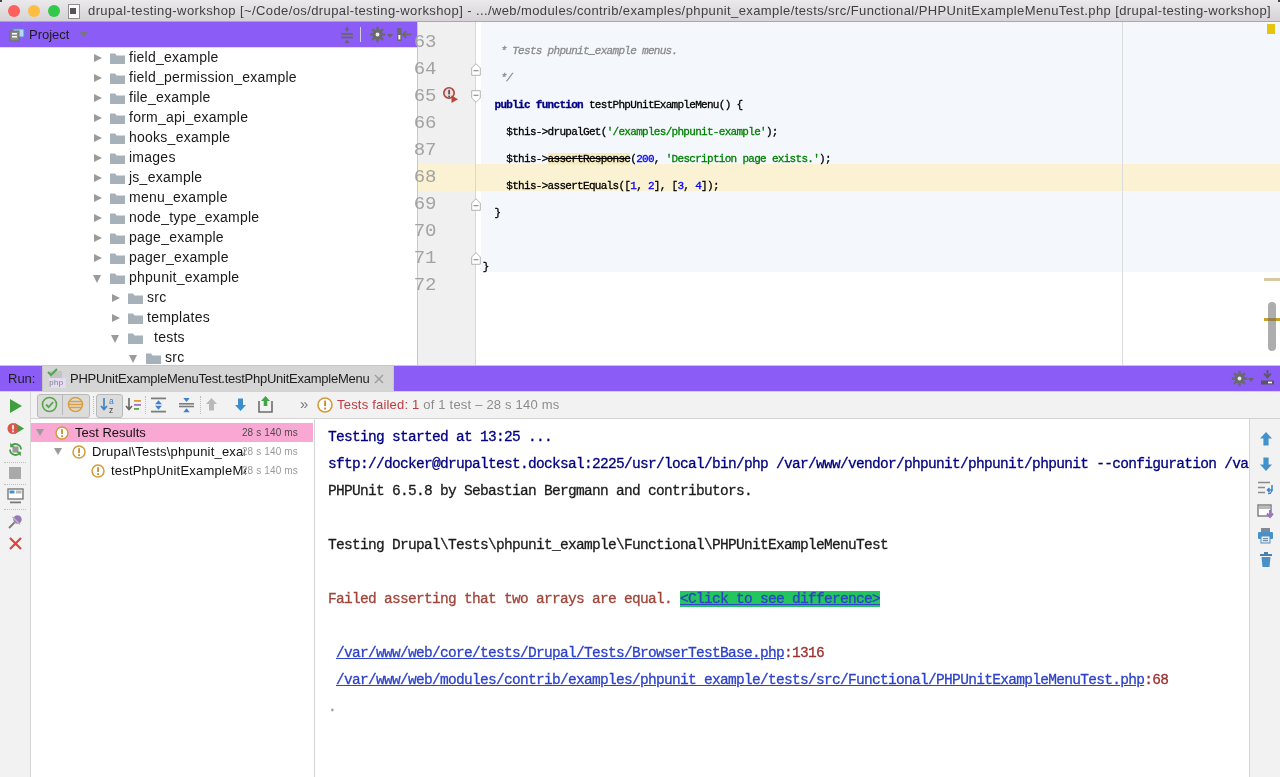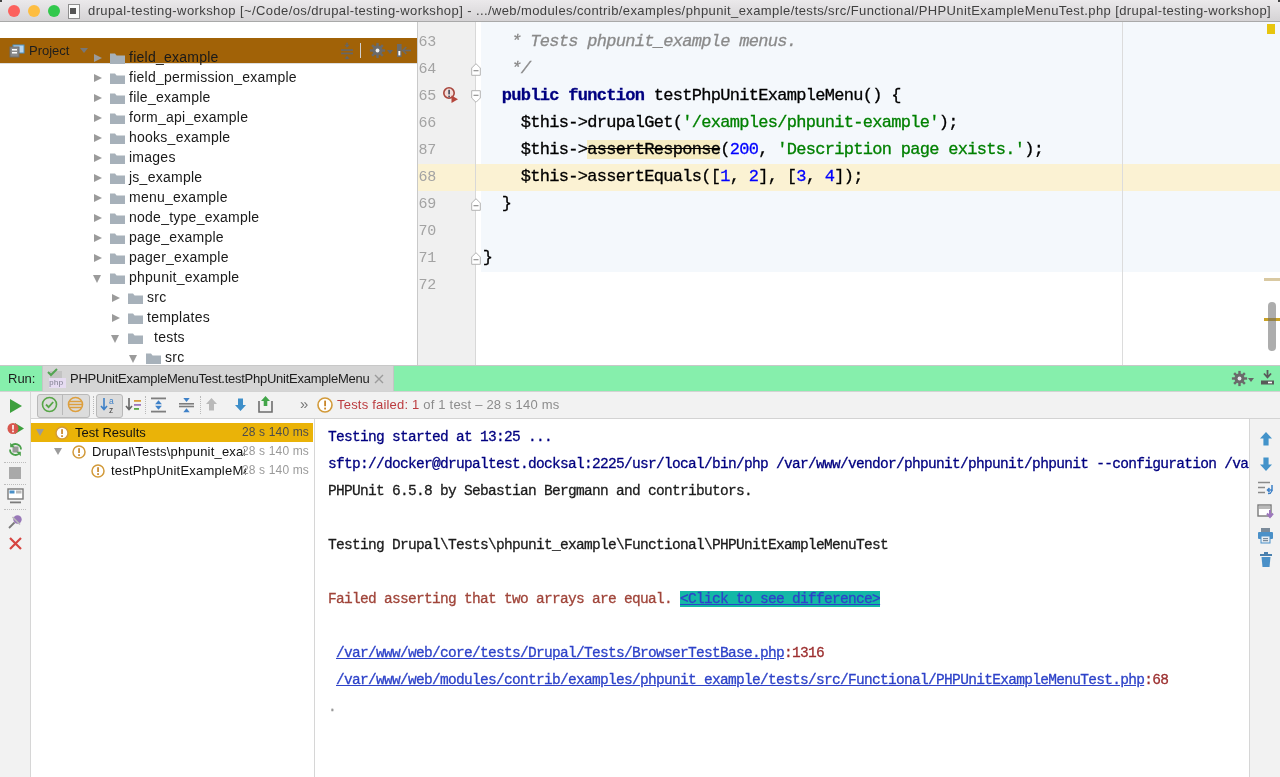--- a/index.html
+++ b/index.html
@@ -4,63 +4,63 @@
 #app{position:relative;width:1280px;height:777px;background:#fff;overflow:hidden;
   font-family:"Liberation Sans",sans-serif;-webkit-font-smoothing:antialiased}
 .a{position:absolute}
 .mono{font-family:"Liberation Mono",monospace}
 
 #titlebar{left:0;top:0;width:1280px;height:21px;background:linear-gradient(#ebe9eb,#d5d3d5);border-bottom:1px solid #a9a9a9}
 .tl{top:4.5px;width:12px;height:12px;border-radius:50%}
 #title{left:88px;top:0;width:1190px;height:21px;line-height:22px;font-size:13px;letter-spacing:.4px;color:#404040;white-space:nowrap}
 
 #proj{left:0;top:22px;width:417px;height:343px;background:#fff;border-right:1px solid #c9c9c9;overflow:hidden}
-#projhead{left:0;top:16px;width:417px;height:25px;background:#a16207;border-bottom:1px solid #ddd}
+#projhead{left:0;top:0;width:417px;height:25px;background:#8b5cf6;border-bottom:1px solid #ddd}
 .ptxt{font-size:13px;color:#1d1d1d}
 .row{position:absolute;left:0;width:417px;height:20px}
 .tw{position:absolute;font-size:14px;letter-spacing:.25px;color:#191919;line-height:19px;white-space:nowrap}
 .arr-r{position:absolute;width:0;height:0;border-left:8px solid #9b9b9b;border-top:4.5px solid transparent;border-bottom:4.5px solid transparent;top:5.5px}
 .arr-d{position:absolute;width:0;height:0;border-top:8px solid #9b9b9b;border-left:4.5px solid transparent;border-right:4.5px solid transparent;top:6.5px}
 .fold{position:absolute;width:15px;height:12px;top:4px}
 
 #gutter{left:418px;top:22px;width:58px;height:343px;background:#f0f0f0}
 #edbg{left:481px;top:22px;width:799px;height:250px;background:#f4f8fc}
 #foldline{left:475px;top:22px;width:1px;height:343px;background:#d8d8d8}
 #marginline{left:1122px;top:22px;width:1px;height:343px;background:#dcdcdc}
 #curline{left:418px;top:164px;width:862px;height:27px;background:#fbf2d3}
-#lnums{left:398px;top:29px;width:38px;text-align:right;font-size:15px;letter-spacing:-.3px;color:#a3a3a3}
+#lnums{left:398px;top:29px;width:38px;text-align:right;font-size:19px;letter-spacing:-.3px;color:#a3a3a3}
 #lnums div{height:27px;line-height:27px}
-#code{left:482.7px;top:28px;font-size:17px;letter-spacing:-.7px;color:#000;-webkit-text-stroke:.3px}
+#code{left:482.7px;top:38px;font-size:11px;letter-spacing:-.7px;color:#000;-webkit-text-stroke:.3px}
 #code div{height:27px;line-height:27px;white-space:pre}
 .k{color:#000080;font-weight:bold}
 .s{color:#008000;font-weight:normal}
 .n{color:#0000ff}
 .c{color:#8a8a8a;font-style:italic}
 .dep{background:#f6ecc2;text-decoration:line-through}
 
 #rptop{left:0;top:365px;width:1280px;height:1px;background:#c8c8c8}
-#tabstrip{left:0;top:366px;width:1280px;height:25px;background:#86efac;border-bottom:1px solid #d3d3d3}
+#tabstrip{left:0;top:366px;width:1280px;height:25px;background:#8b5cf6;border-bottom:1px solid #d3d3d3}
 #runtab{left:42px;top:0;width:350px;height:25px;background:#d5d5d5;border-left:1px solid #c5c5c5;border-right:1px solid #c5c5c5}
 #toolbar{left:31px;top:392px;width:1249px;height:26px;background:#f2f2f2;border-bottom:1px solid #d3d3d3}
 #lstrip{left:0;top:392px;width:30px;height:385px;background:#f2f2f2;border-right:1px solid #d6d6d6}
 #runtree{left:31px;top:419px;width:282px;height:358px;background:#fff}
 #console{left:314px;top:419px;width:935px;height:358px;background:#fff;border-left:1px solid #d6d6d6;overflow:hidden}
 #rstrip{left:1249px;top:419px;width:31px;height:358px;background:#f2f2f2;border-left:1px solid #d6d6d6}
 #conlines{position:absolute;left:13px;top:4.5px;font-size:14.5px;letter-spacing:-.7px;color:#1c1c1c;-webkit-text-stroke:.3px}
 #conlines div{height:27px;line-height:27px;white-space:pre}
 .navy{color:#000080}
 .fail{color:#a0453a}
 .lnk{color:#2e43c9;text-decoration:underline}
 .lno{color:#9c2f2f}
 .tbtn{position:absolute;top:1.5px;height:22px;background:#dcdcdc;border:1px solid #b9b9b9;border-radius:3px}
 .dots{position:absolute;top:4px;height:18px;width:0;border-left:1px dotted #b9b9b9}
 .hdots{position:absolute;left:4px;width:22px;height:0;border-top:1px dotted #bdbdbd}
 .rrow{position:absolute;left:0;width:282px;height:19px}
 .rtxt{position:absolute;font-size:13px;color:#111;line-height:19px;white-space:nowrap;overflow:hidden}
-.rdur{position:absolute;font-size:12px;color:#9a9a9a;line-height:19px;right:4px;text-align:left;letter-spacing:.15px}
+.rdur{position:absolute;font-size:10px;color:#9a9a9a;line-height:19px;right:15px;text-align:left;letter-spacing:.15px}
 </style></head><body>
 <div id="app">
   <div class="a" id="titlebar"></div>
   <div class="a tl" style="left:7.5px;background:#fc615d"></div>
   <div class="a tl" style="left:27.5px;background:#fdbd41"></div>
   <div class="a tl" style="left:47.5px;background:#32c84c"></div>
   <div class="a" style="left:68px;top:4px;width:10px;height:13px;background:#fafafa;border:1px solid #8e8e8e"></div>
   <div class="a" style="left:70px;top:8px;width:6px;height:6px;background:#555"></div>
   <div class="a" id="title">drupal-testing-workshop [~/Code/os/drupal-testing-workshop] - .../web/modules/contrib/examples/phpunit_example/tests/src/Functional/PHPUnitExampleMenuTest.php [drupal-testing-workshop]</div>
   <div class="a" style="left:0;top:0;width:2px;height:2px;background:#444"></div>
@@ -414,21 +414,21 @@
         <circle cx="10.5" cy="6.5" r="4.2" fill="#9878b8"></circle>
         <path d="M7.5,9.5 L2,15" stroke="#7a7a7a" stroke-width="1.8"></path>
         <path d="M5.5,4 l7.5,7.5" stroke="#b9b9b9" stroke-width="1.6"></path>
       </svg>
     <svg class="a" style="left:8px;top:144px" width="15" height="15" viewBox="0 0 15 15">
         <path d="M2,2 L13,13 M13,2 L2,13" stroke="#d64541" stroke-width="2.2"></path>
       </svg>
   </div>
   <div class="a" id="runtree">
 
-    <div class="rrow" style="top:4px;background:#eab308">
+    <div class="rrow" style="top:4px;background:#f9a8d4">
       <i class="arr-d" style="left:5px;top:6px;border-top-width:7px;border-left-width:4px;border-right-width:4px"></i>
       <svg class="a" style="left:24px;top:3px" width="14" height="14" viewBox="0 0 14 14">
           <circle cx="7" cy="7" r="6" fill="#fff" stroke="#d29a3a" stroke-width="1.5"></circle>
           <rect x="6.2" y="3.2" width="1.7" height="4.8" fill="#c8862a"></rect>
           <rect x="6.2" y="9.2" width="1.7" height="1.8" fill="#c8862a"></rect>
         </svg>
       <span class="rtxt" style="left:44px">Test Results</span>
       <span class="rdur" style="color:#4c4c4c">28 s 140 ms</span>
     </div>
     <div class="rrow" style="top:23px">
@@ -452,21 +452,21 @@
     </div>
   </div>
   <div class="a" id="console">
       <div class="mono" id="conlines">
     <div><span class="navy">Testing started at 13:25 ...</span></div>
     <div><span class="navy">sftp://docker@drupaltest.docksal:2225/usr/local/bin/php /var/www/vendor/phpunit/phpunit/phpunit --configuration /var/www</span></div>
     <div>PHPUnit 6.5.8 by Sebastian Bergmann and contributors.</div>
     <div></div>
     <div>Testing Drupal\Tests\phpunit_example\Functional\PHPUnitExampleMenuTest</div>
     <div></div>
-    <div><span class="fail">Failed asserting that two arrays are equal.</span> <span class="lnk" style="background:#14b8a6">&lt;Click to see difference&gt;</span></div>
+    <div><span class="fail">Failed asserting that two arrays are equal.</span> <span class="lnk" style="background:#22c55e">&lt;Click to see difference&gt;</span></div>
     <div></div>
     <div> <span class="lnk">/var/www/web/core/tests/Drupal/Tests/BrowserTestBase.php</span><span class="lno">:1316</span></div>
     <div> <span class="lnk">/var/www/web/modules/contrib/examples/phpunit_example/tests/src/Functional/PHPUnitExampleMenuTest.php</span><span class="lno">:68</span></div>
     <div><span style="color:#999">.</span></div>
   </div>
     </div>
   <div class="a" id="rstrip">
 
     <svg class="a" style="left:8px;top:12px" width="16" height="16" viewBox="0 0 16 16">
         <path d="M8,1 L14,7.5 h-3.4 v7 h-5.2 v-7 H2 z" fill="#4393ca"></path>

